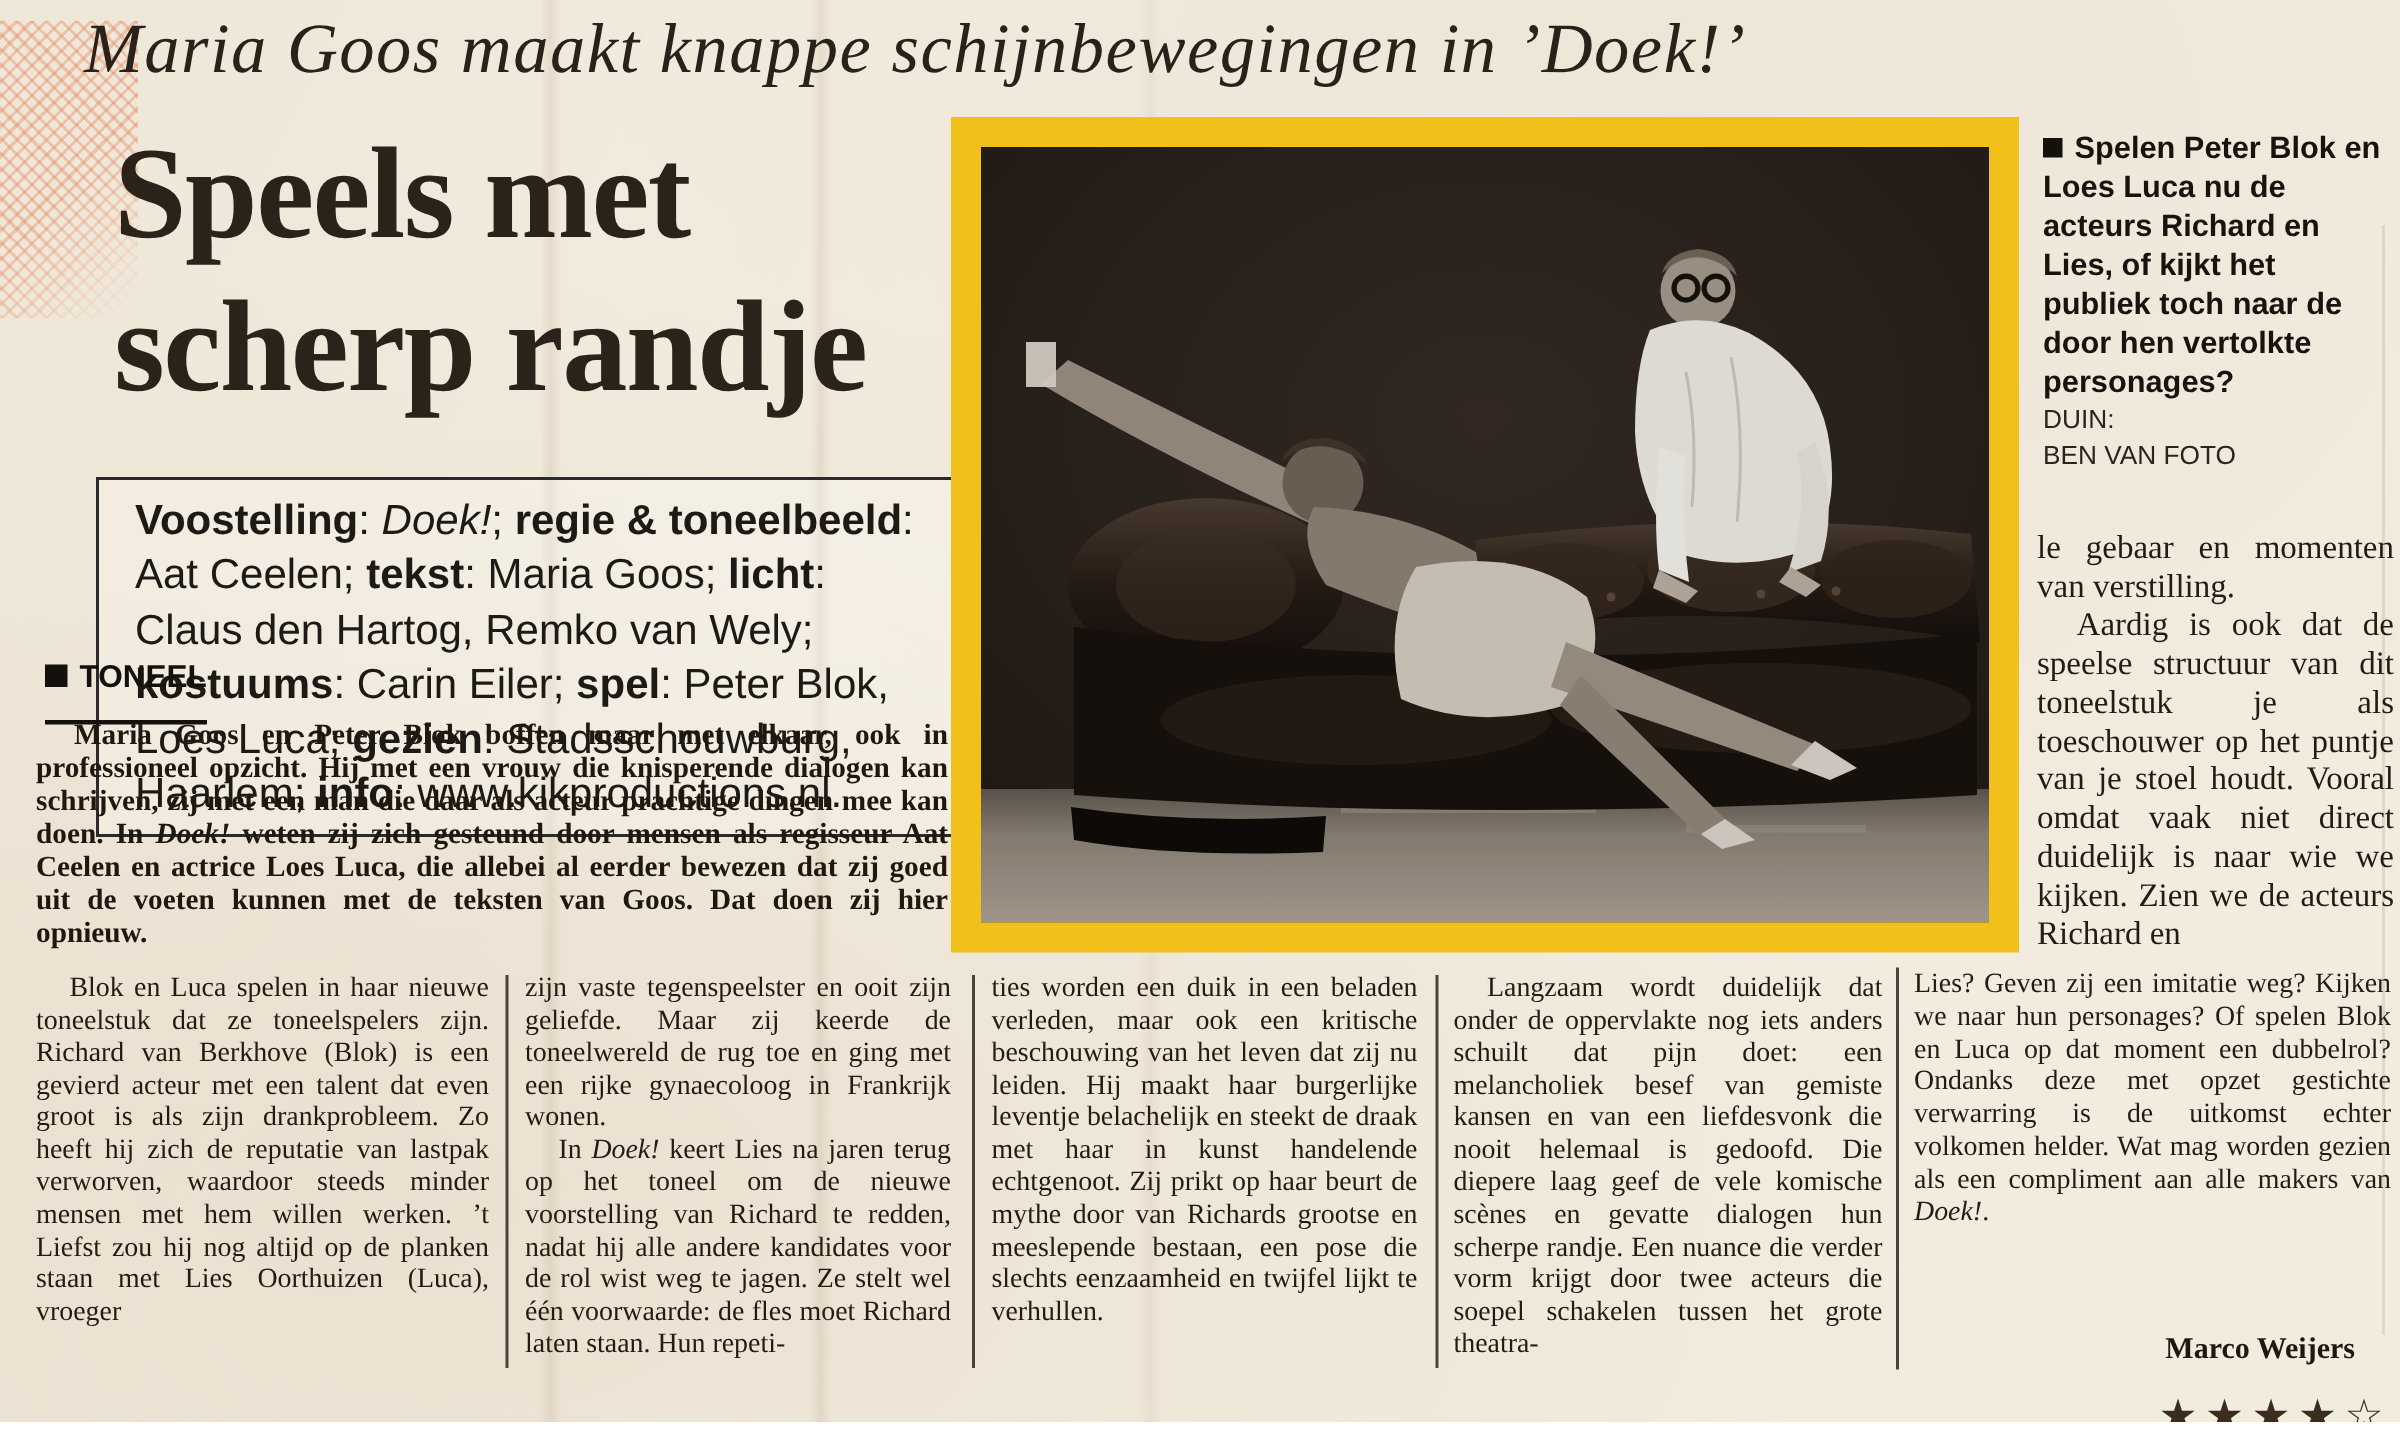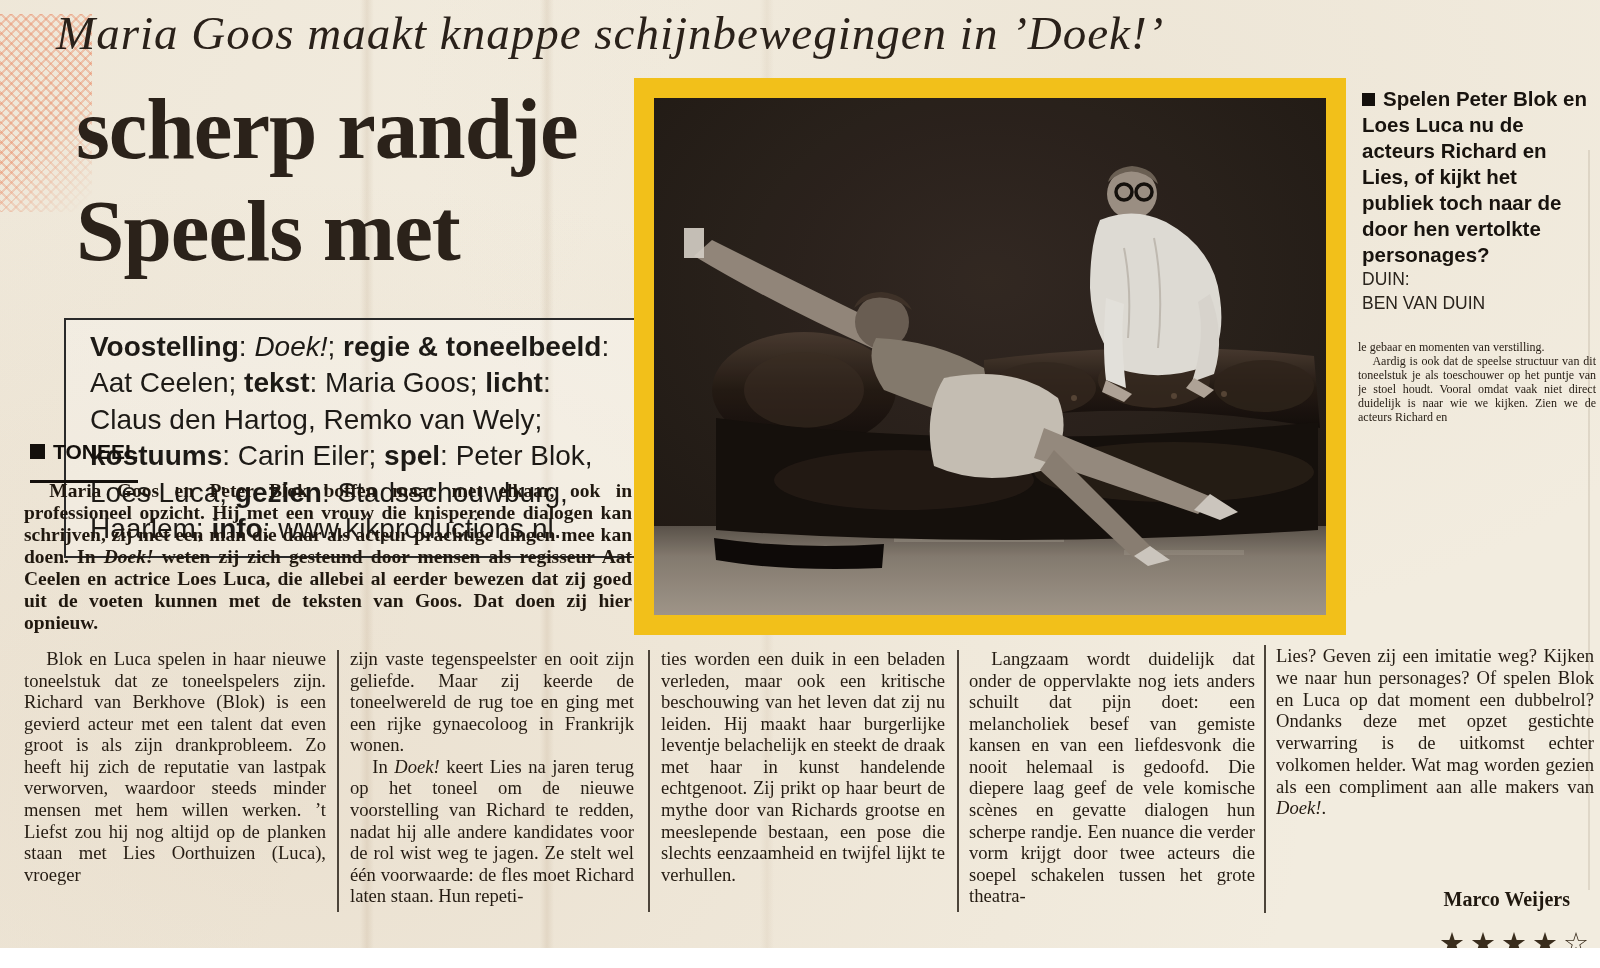--- a/index.html
+++ b/index.html
@@ -70,22 +70,22 @@
   .caption{
     position:absolute;left:1362px;top:86px;width:228px;
     font-family:"Liberation Sans", sans-serif;font-weight:bold;
     font-size:20.5px;line-height:1.27;color:#18130e;
   }
   .photo-credit{
     position:absolute;left:1362px;top:268px;width:228px;
     font-family:"Liberation Sans", sans-serif;font-size:17.5px;line-height:1.35;color:#2a241d;
   }
   .right-narrow{
-    position:absolute;left:1358px;top:340px;width:238px;height:306px;overflow:hidden;
-    font-size:12px;line-height:1.17;text-align:justify;color:#241b12;font-family:Liberation Serif, serif;
+    position:absolute;left:1358px;top:352px;width:238px;height:306px;overflow:hidden;
+    font-size:22px;line-height:1.17;text-align:justify;color:#241b12;font-family:Liberation Serif, serif;
   }
   .right-narrow p{margin:0;}
   .right-narrow p.ind{text-indent:1.2em;}
   .right-wide{
     position:absolute;left:1276px;top:645px;width:318px;height:242px;overflow:hidden;
     font-size:18.6px;line-height:1.17;text-align:justify;color:#241b12;
   }
   .right-wide p{margin:0;}
   .author{
     position:absolute;left:1252px;top:888px;width:318px;
@@ -105,22 +105,22 @@
 
   <div class="corner-pattern"></div>
   <div class="crease" style="left:360px"></div>
   <div class="crease" style="left:540px"></div>
   <div class="crease" style="left:760px;opacity:.6"></div>
   <div class="edge-line" style="left:1588px;top:150px;height:740px;opacity:.45"></div>
 
   <div class="kicker">Maria Goos maakt knappe schijnbewegingen in ’Doek!’</div>
 
   <div class="headline">
+    <div>Speels met</div>
     <div>scherp randje</div>
-    <div>Speels met</div>
   </div>
 
   <div class="credits"><span class="b">Voostelling</span><span>: </span><span class="i">Doek!</span><span>; </span><span class="b">regie &amp; toneelbeeld</span><span>: Aat Ceelen; </span><span class="b">tekst</span><span>: Maria Goos; </span><span class="b">licht</span><span>: Claus den Hartog, Remko van Wely; </span><span class="b">kostuums</span><span>: Carin Eiler; </span><span class="b">spel</span><span>: Peter Blok, Loes Luca; </span><span class="b">gezien</span><span>: Stadsschouwburg, Haarlem; </span><span class="b">info</span><span>: www.kikproductions.nl.</span></div>
 
   <div class="section-kicker"><span class="sq"></span><span>TONEEL</span></div>
 
   <div class="lead">
       <p class="ind"><span class="b">Maria Goos en Peter Blok boffen maar met elkaar, ook in professioneel opzicht. Hij met een vrouw die knisperende dialogen kan schrijven, zij met een man die daar als acteur prachtige dingen mee kan doen. In </span><span class="b i">Doek!</span><span class="b"> weten zij zich gesteund door mensen als regisseur Aat Ceelen en actrice Loes Luca, die allebei al eerder bewezen dat zij goed uit de voeten kunnen met de teksten van Goos. Dat doen zij hier opnieuw.</span></p>
     </div>
 
@@ -209,21 +209,21 @@
         <path d="M500 140 Q510 190 504 250" stroke="#c9c4ba" stroke-width="2" fill="none"></path>
       </g>
       <rect x="0" y="0" width="672" height="517" fill="#1a130e" opacity="0.06"></rect>
     </svg>
   </div>
 
   <div class="caption"><span class="sq" style="width:13px;height:13px;"></span><span>Spelen Peter Blok en Loes Luca nu de acteurs Richard en Lies, of kijkt het publiek toch naar de door hen vertolkte personages?</span></div>
 
   <div class="photo-credit">
     <div>DUIN:</div>
-    <div>BEN VAN DUIN</div>
+    <div>BEN VAN FOTO</div>
   </div>
 
   <div class="right-narrow">
       <p><span>le gebaar en momenten van verstilling.</span></p>
       <p class="ind"><span>Aardig is ook dat de speelse structuur van dit toneelstuk je als toeschouwer op het puntje van je stoel houdt. Vooral omdat vaak niet direct duidelijk is naar wie we kijken. Zien we de acteurs Richard en</span></p>
     </div>
   <div class="right-wide">
       <p><span>Lies? Geven zij een imitatie weg? Kijken we naar hun personages? Of spelen Blok en Luca op dat moment een dubbelrol? Ondanks deze met opzet gestichte verwarring is de uitkomst echter volkomen helder. Wat mag worden gezien als een compliment aan alle makers van </span><span class="i">Doek!</span><span>.</span></p>
     </div>
 

